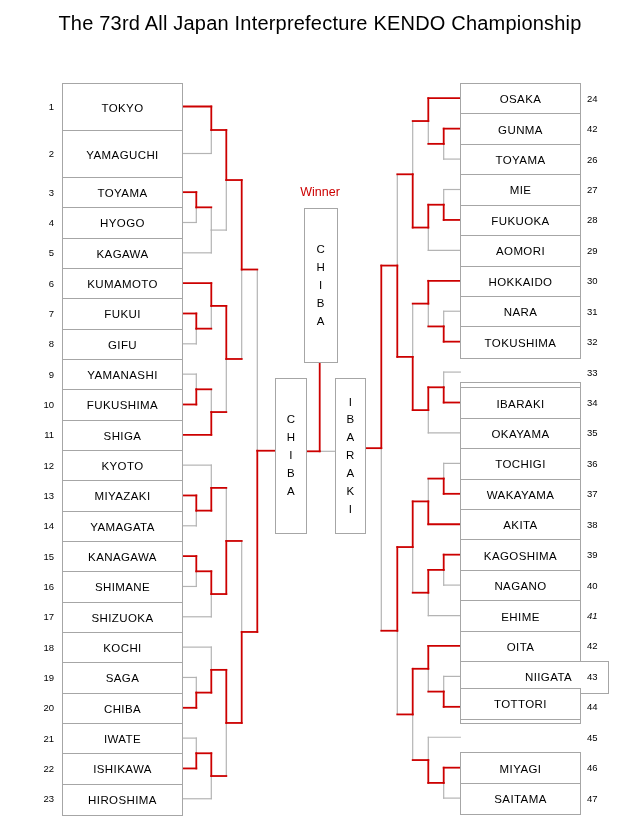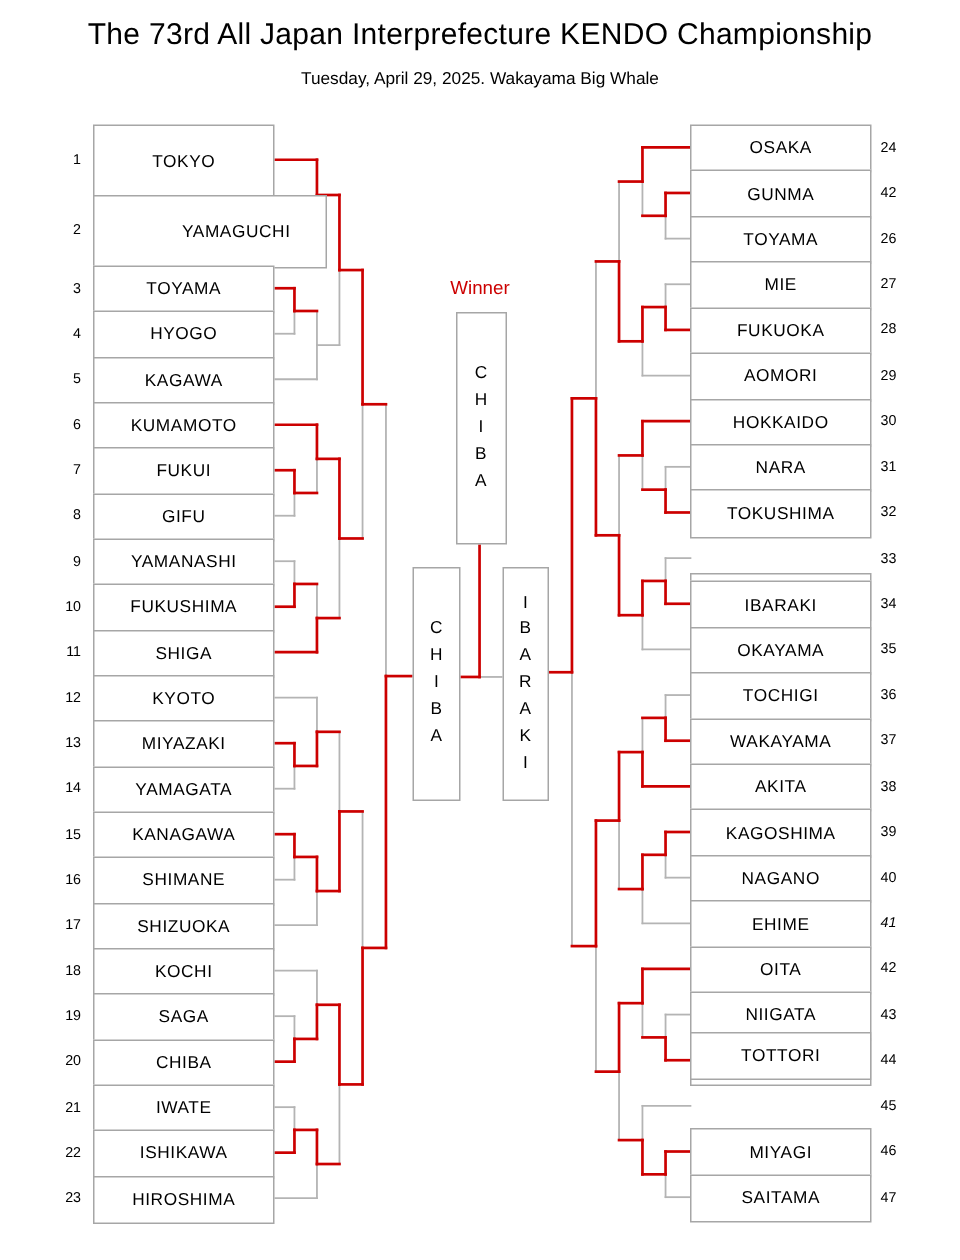--- a/index.html
+++ b/index.html
@@ -206,21 +206,20 @@
       <line x1="397.3" y1="547.0575" x2="397.3" y2="630.74" stroke="#cc0000" stroke-width="1.8" stroke-linecap="square"></line>
       <line x1="397.3" y1="265.58" x2="381.3" y2="265.58" stroke="#cc0000" stroke-width="1.8" stroke-linecap="square"></line>
       <line x1="397.3" y1="630.74" x2="381.3" y2="630.74" stroke="#cc0000" stroke-width="1.8" stroke-linecap="square"></line>
       <line x1="381.3" y1="265.58" x2="381.3" y2="448.15999999999997" stroke="#cc0000" stroke-width="1.8" stroke-linecap="square"></line>
       <line x1="257.3" y1="450.72968749999995" x2="275.3" y2="450.72968749999995" stroke="#cc0000" stroke-width="1.8" stroke-linecap="square"></line>
       <line x1="381.3" y1="448.15999999999997" x2="364.3" y2="448.15999999999997" stroke="#cc0000" stroke-width="1.8" stroke-linecap="square"></line>
       <line x1="305" y1="451.3" x2="319.7" y2="451.3" stroke="#cc0000" stroke-width="1.8" stroke-linecap="square"></line>
       <line x1="319.7" y1="451.3" x2="319.7" y2="361.3" stroke="#cc0000" stroke-width="1.8" stroke-linecap="square"></line>
     </svg>
   <div id="title" class="hdr">The 73rd All Japan Interprefecture KENDO Championship</div>
-  <div id="dateline" class="hdr">Tuesday, April 29, 2025.  Wakayama Big Whale</div>
   <div id="winner-label" style="color: rgb(204, 0, 0);">Winner</div>
   <div id="winner-box" class="vbox" style="left:303.7px;top:208.3px;width:32.3px;height:153px;">C
 H
 I
 B
 A</div>
   <div id="finalist-left" class="vbox" style="left:275.3px;top:377.7px;width:29.7px;height:154.6px;">C
 H
 I
 B
@@ -230,21 +229,21 @@
 A
 R
 A
 K
 I</div>
   <div id="teams">
       <div class="team" style="left: 62px; top: 83px; width: 119px; height: 47px;">
         <span>TOKYO</span>
       </div>
       <div class="seedno l" style="left: 32px; top: 83px; width: 22px; height: 47px;">1</div>
-      <div class="team" style="left: 62px; top: 130px; width: 119px; height: 47px; padding-left: 35px;">
+      <div class="team" style="left: 62px; top: 130px; width: 119px; height: 47px;">
         <span>YAMAGUCHI</span>
       </div>
       <div class="seedno l" style="left: 32px; top: 130px; width: 22px; height: 47px;">2</div>
       <div class="team" style="left: 62px; top: 177px; width: 119px; height: 30.33px;">
         <span>TOYAMA</span>
       </div>
       <div class="seedno l" style="left: 32px; top: 177px; width: 22px; height: 30.33px;">3</div>
       <div class="team" style="left: 62px; top: 207.33px; width: 119px; height: 30.33px;">
         <span>HYOGO</span>
       </div>
@@ -394,21 +393,21 @@
       </div>
       <div class="seedno r" style="left: 587px; top: 569.88px; width: 22px; height: 30.43px;">40</div>
       <div class="team" style="left: 460px; top: 600.31px; width: 119px; height: 30.43px;">
         <span>EHIME</span>
       </div>
       <div class="seedno r" style="left: 587px; top: 600.31px; width: 22px; height: 30.43px; font-style: italic;">41</div>
       <div class="team" style="left: 460px; top: 630.74px; width: 119px; height: 30.43px;">
         <span>OITA</span>
       </div>
       <div class="seedno r" style="left: 587px; top: 630.74px; width: 22px; height: 30.43px;">42</div>
-      <div class="team" style="left: 460px; top: 661.17px; width: 119px; height: 30.43px;">
+      <div class="team" style="left: 460px; top: 661.17px; width: 119px; height: 30.43px; padding-left: 28px;">
         <span>NIIGATA</span>
       </div>
       <div class="seedno r" style="left: 587px; top: 661.17px; width: 22px; height: 30.43px;">43</div>
       <div class="team" style="left: 460px; top: 691.6px; width: 119px; height: 30.43px;">
         <span>AICHI</span>
       </div>
       <div class="seedno r" style="left: 587px; top: 691.6px; width: 22px; height: 30.43px;">44</div>
       <div class="team" style="left: 460px; top: 688px; width: 119px; height: 30.43px;">
         <span>TOTTORI</span>
       </div>

